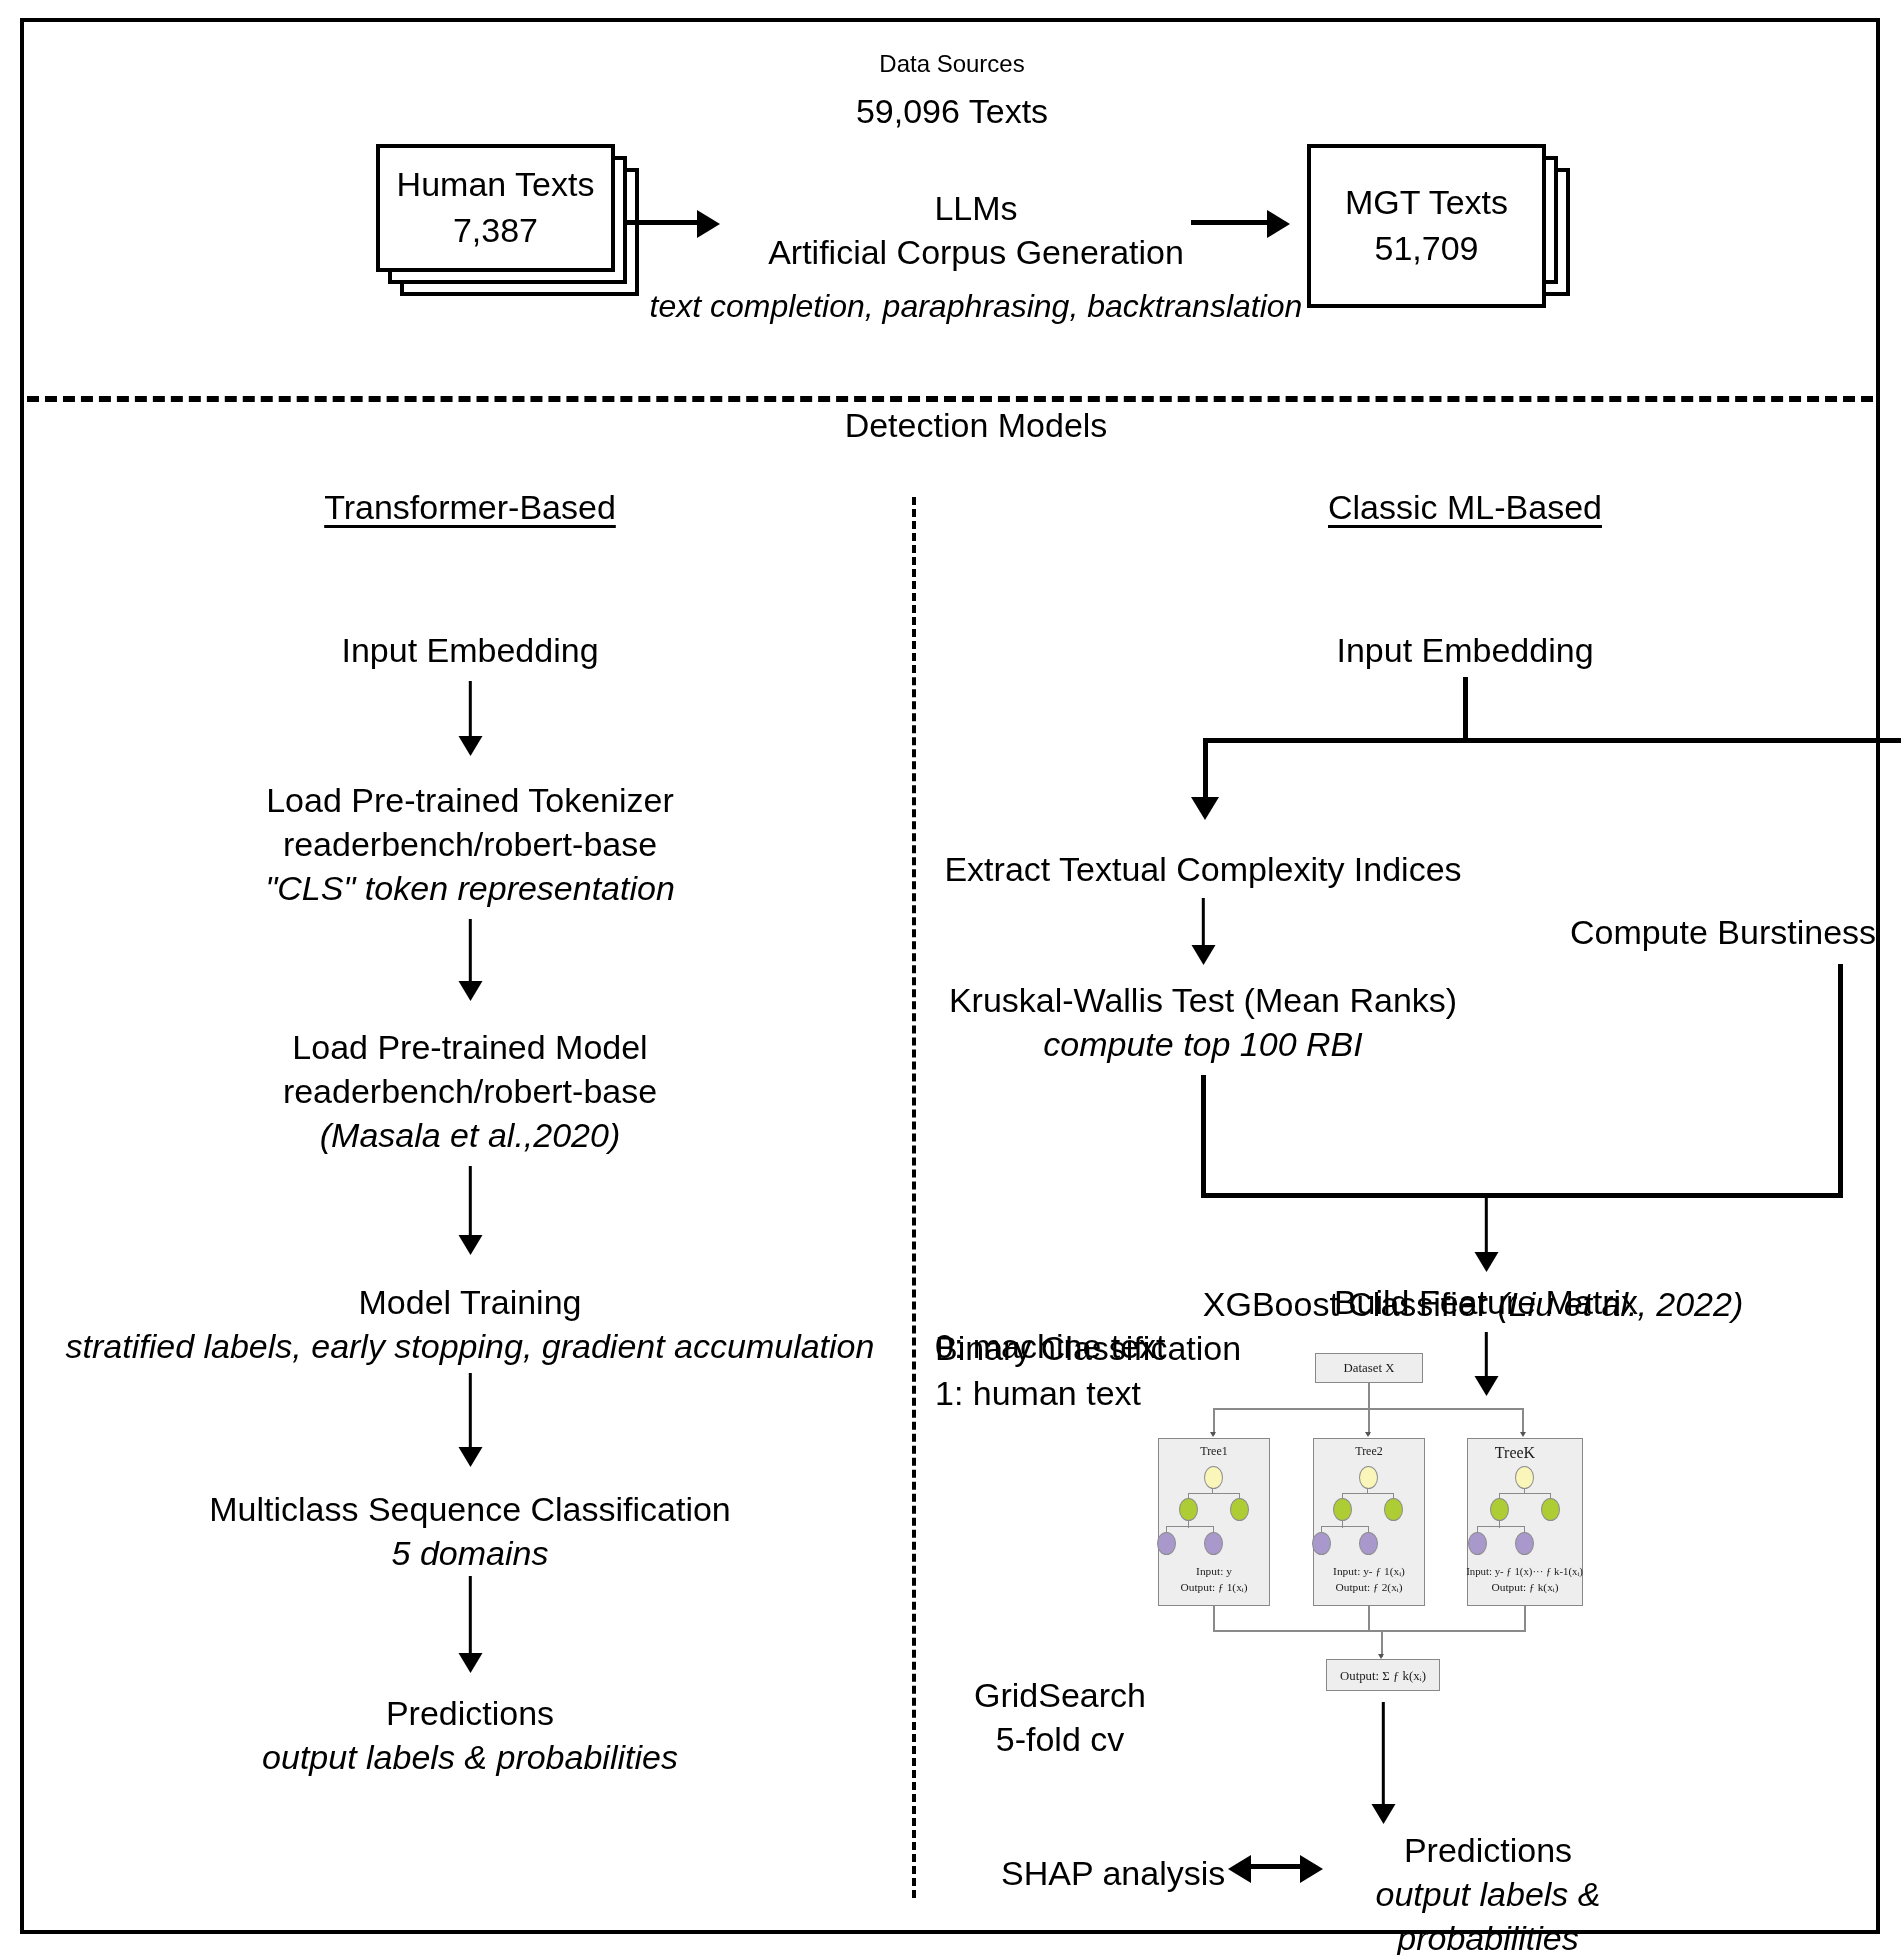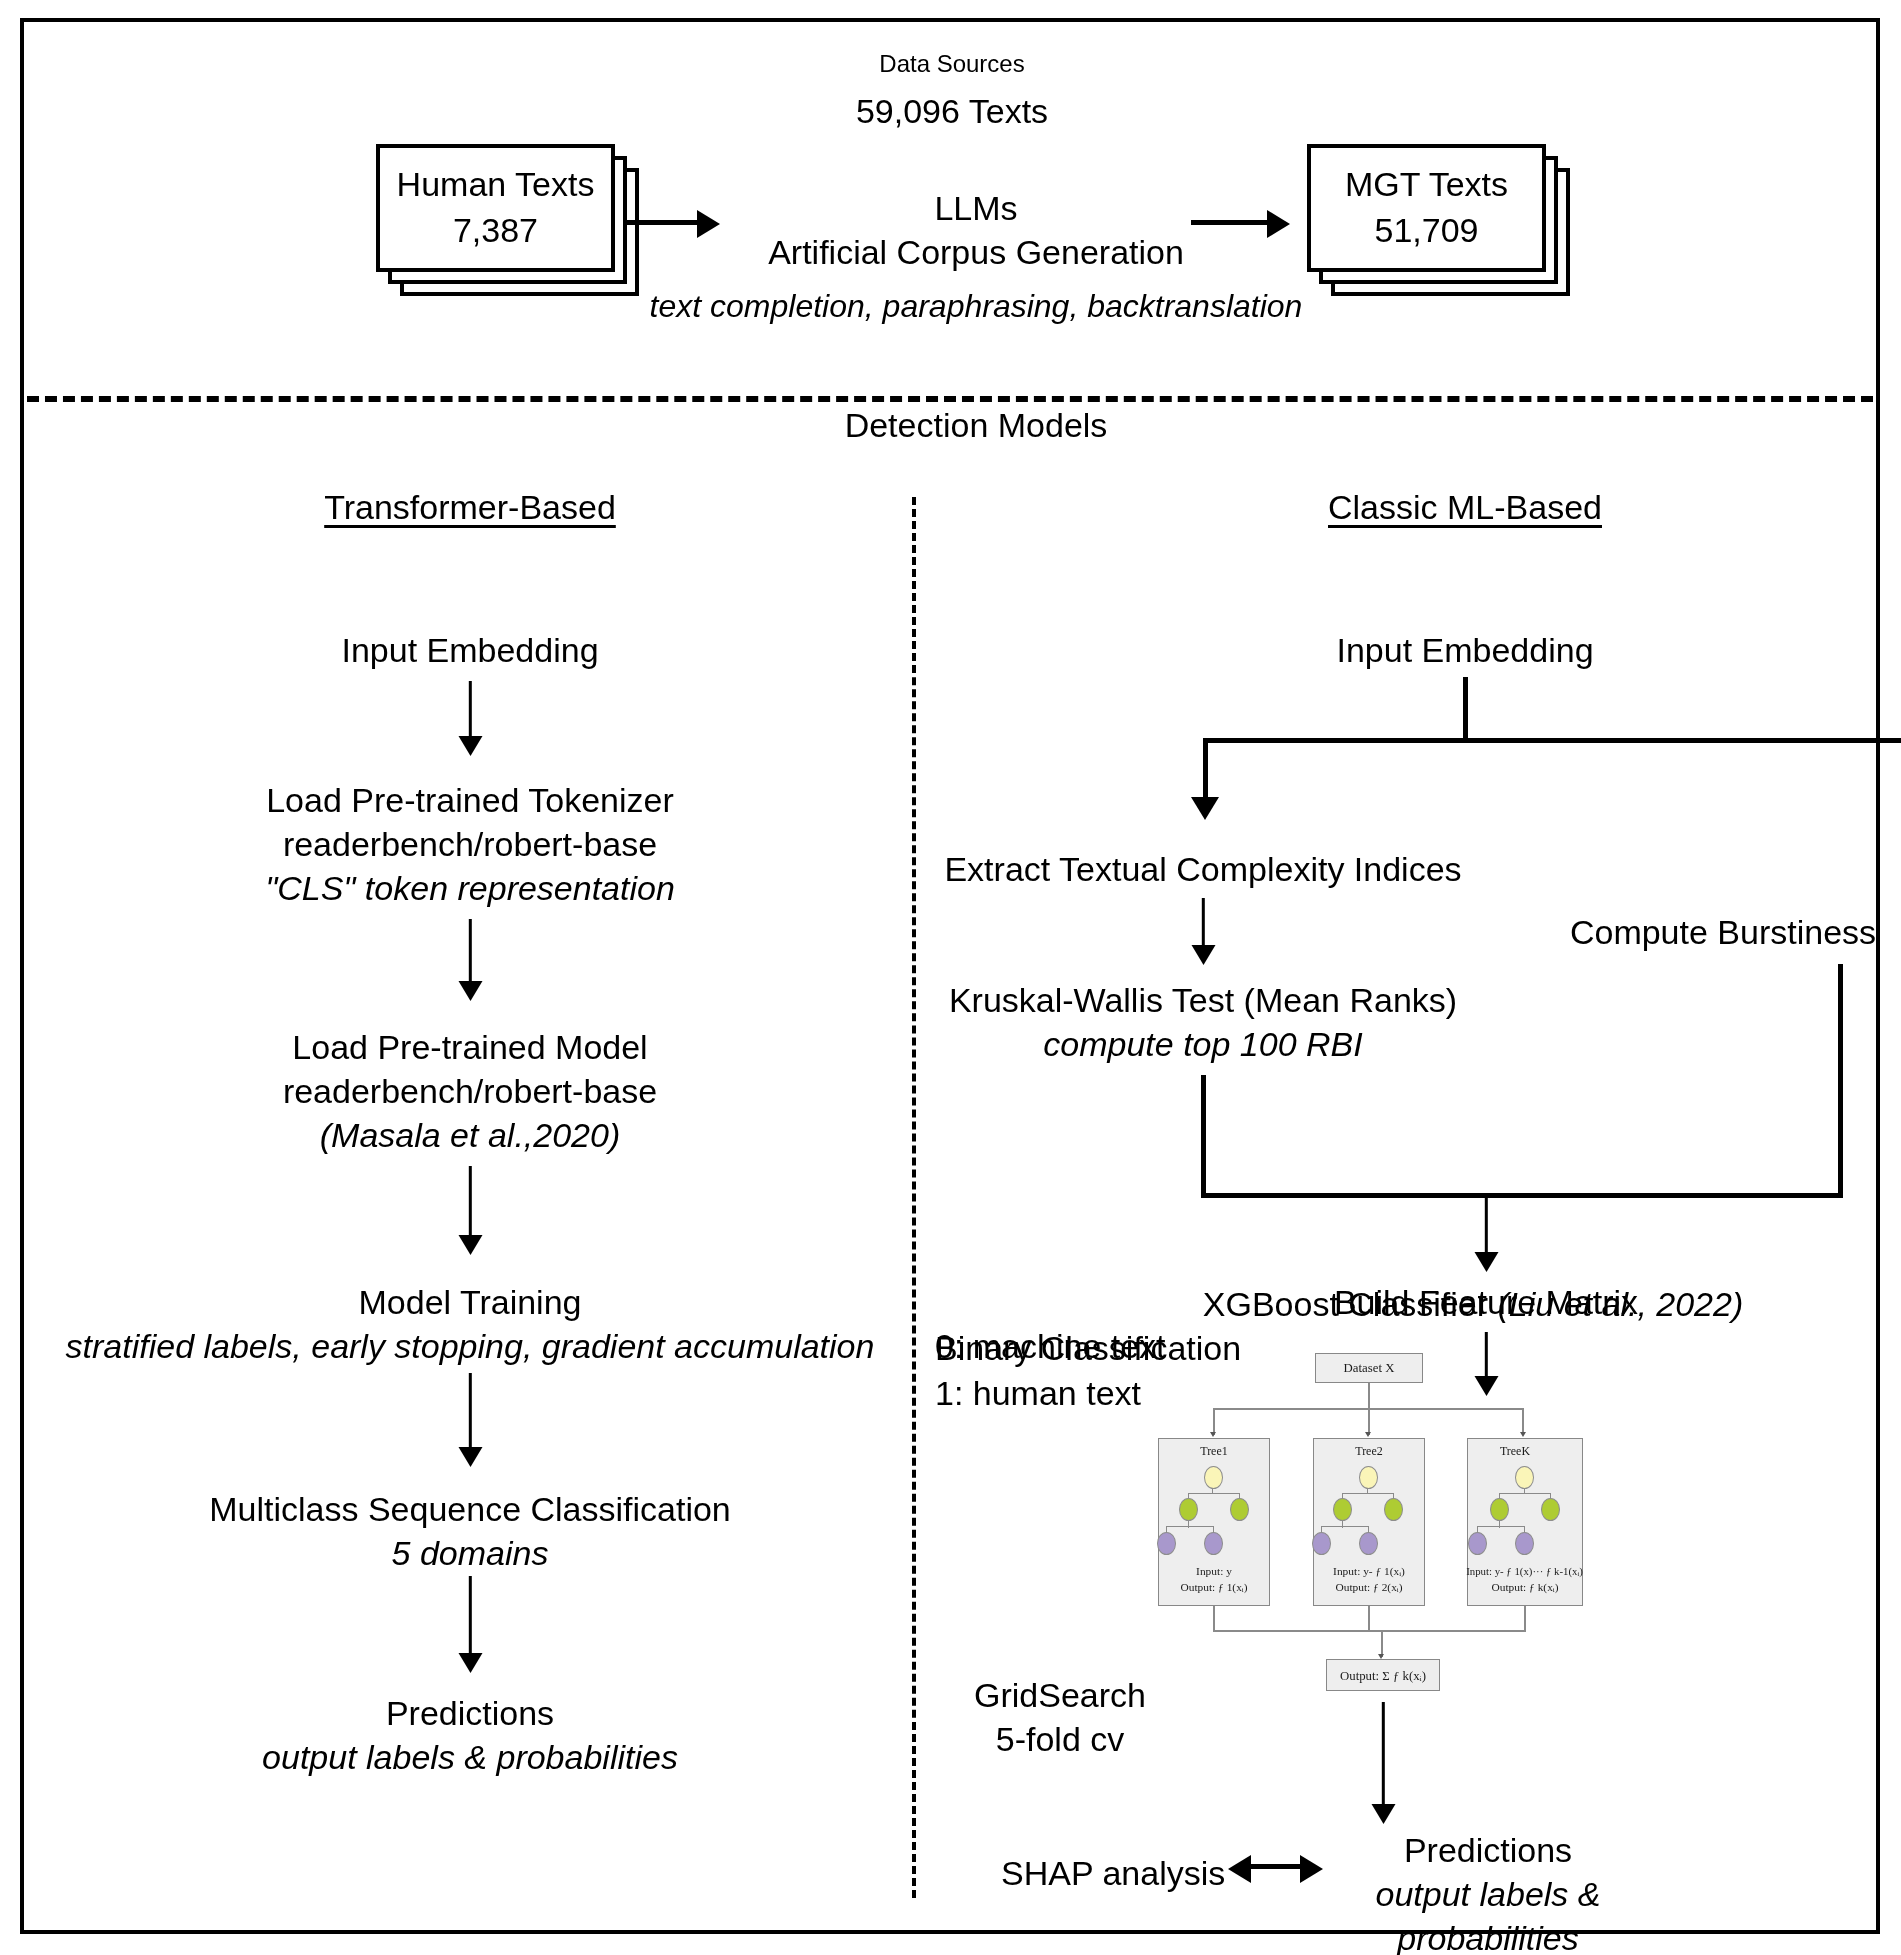--- a/index.html
+++ b/index.html
@@ -107,21 +107,21 @@
     <div>Artificial Corpus Generation</div>
   </div>
   <div class="txt ctr ital" style="left:976px;top:286px;font-size:32px;">text completion, paraphrasing, backtranslation</div>
 
   <div class="hline" style="left:1191px;top:220px;width:77px;"></div>
   <div class="arr-r" style="left:1267px;top:210px;"></div>
 
   <div class="stack" style="left:1307px;top:144px;">
     <div class="sheet s3" style="width:239px;height:128px;"></div>
     <div class="sheet s2" style="width:239px;height:128px;"></div>
-    <div class="sheet s1" style="width:239px;height:128px;">
+    <div class="sheet s1" style="width:239px;height:164px;">
       <div class="lbl">
         <div>MGT Texts</div>
         <div>51,709</div>
       </div>
     </div>
   </div>
 
   <div id="hdash"></div>
   <div id="vdash"></div>
 
@@ -269,21 +269,21 @@
     <div class="xline" style="left:167px;top:173px;width:48px;height:1.3px;"></div>
     <div class="xline" style="left:188px;top:168px;width:1.3px;height:6.7px;"></div>
     <div class="xline" style="left:167px;top:173px;width:1.3px;height:6.7px;"></div>
     <div class="xline" style="left:214px;top:173px;width:1.3px;height:6.7px;"></div>
     <div class="node" style="left:158px;top:179px;width:19px;height:23px;background:#a898cc;"></div>
     <div class="node" style="left:205px;top:179px;width:19px;height:23px;background:#a898cc;"></div>
     <div class="xlabel" style="left:159px;top:212px;width:112px;font-size:11.4px;">Input: y- ƒ 1(xᵢ)</div>
     <div class="xlabel" style="left:159px;top:228px;width:112px;font-size:11.4px;">Output: ƒ 2(xᵢ)</div>
 
     <div class="xbox" style="left:313px;top:85px;width:116px;height:168px;"></div>
-    <div class="xlabel" style="left:313px;top:91px;width:96px;font-size:12px;">TreeK</div>
+    <div class="xlabel" style="left:313px;top:91px;width:96px;font-size:16px;">TreeK</div>
     <div class="node" style="left:361px;top:113px;width:19px;height:23px;background:#faf5b8;"></div>
     <div class="xline" style="left:345px;top:140px;width:51px;height:1.3px;"></div>
     <div class="xline" style="left:370px;top:136px;width:1.3px;height:5.4px;"></div>
     <div class="xline" style="left:345px;top:140px;width:1.3px;height:6.7px;"></div>
     <div class="xline" style="left:396px;top:140px;width:1.3px;height:6.7px;"></div>
     <div class="node" style="left:336px;top:145px;width:19px;height:23px;background:#aecc33;"></div>
     <div class="node" style="left:387px;top:145px;width:19px;height:23px;background:#aecc33;"></div>
     <div class="xline" style="left:323px;top:173px;width:48px;height:1.3px;"></div>
     <div class="xline" style="left:345px;top:168px;width:1.3px;height:6.7px;"></div>
     <div class="xline" style="left:323px;top:173px;width:1.3px;height:6.7px;"></div>

